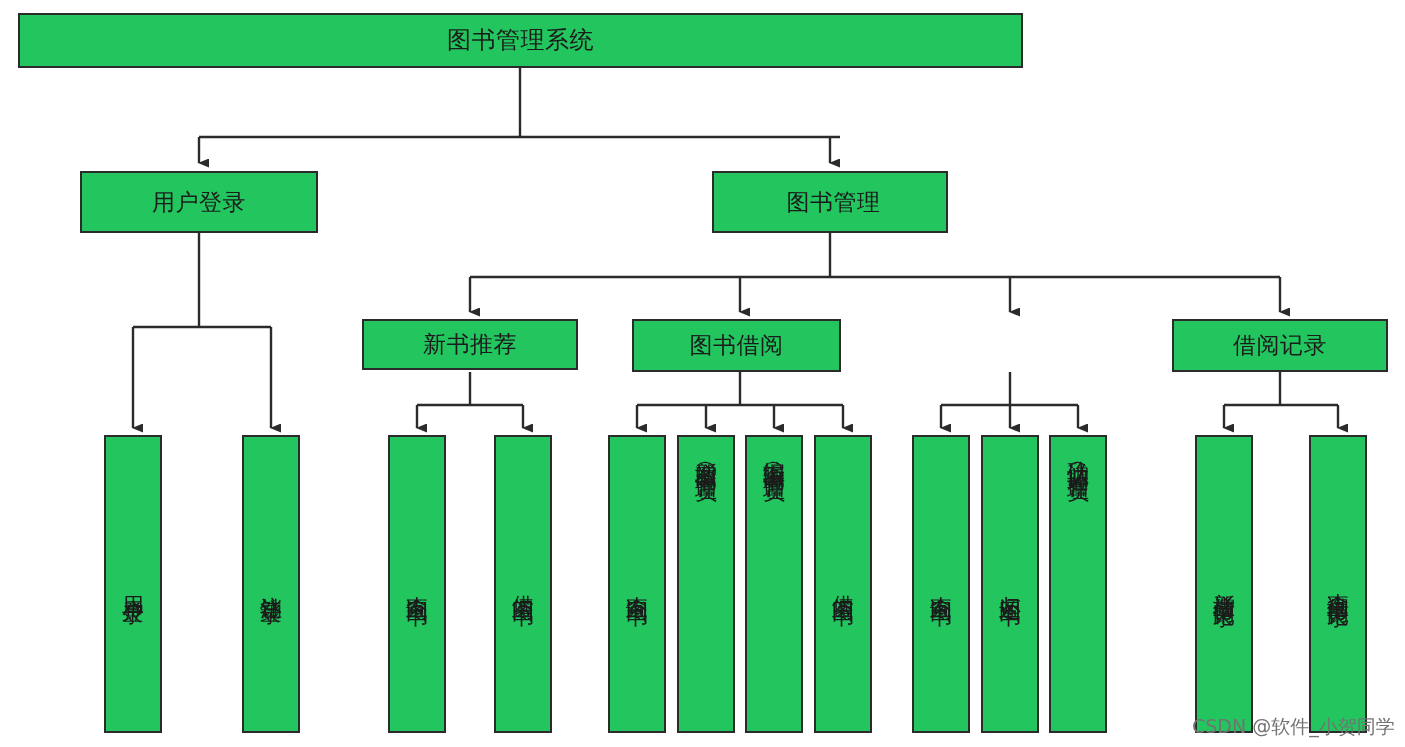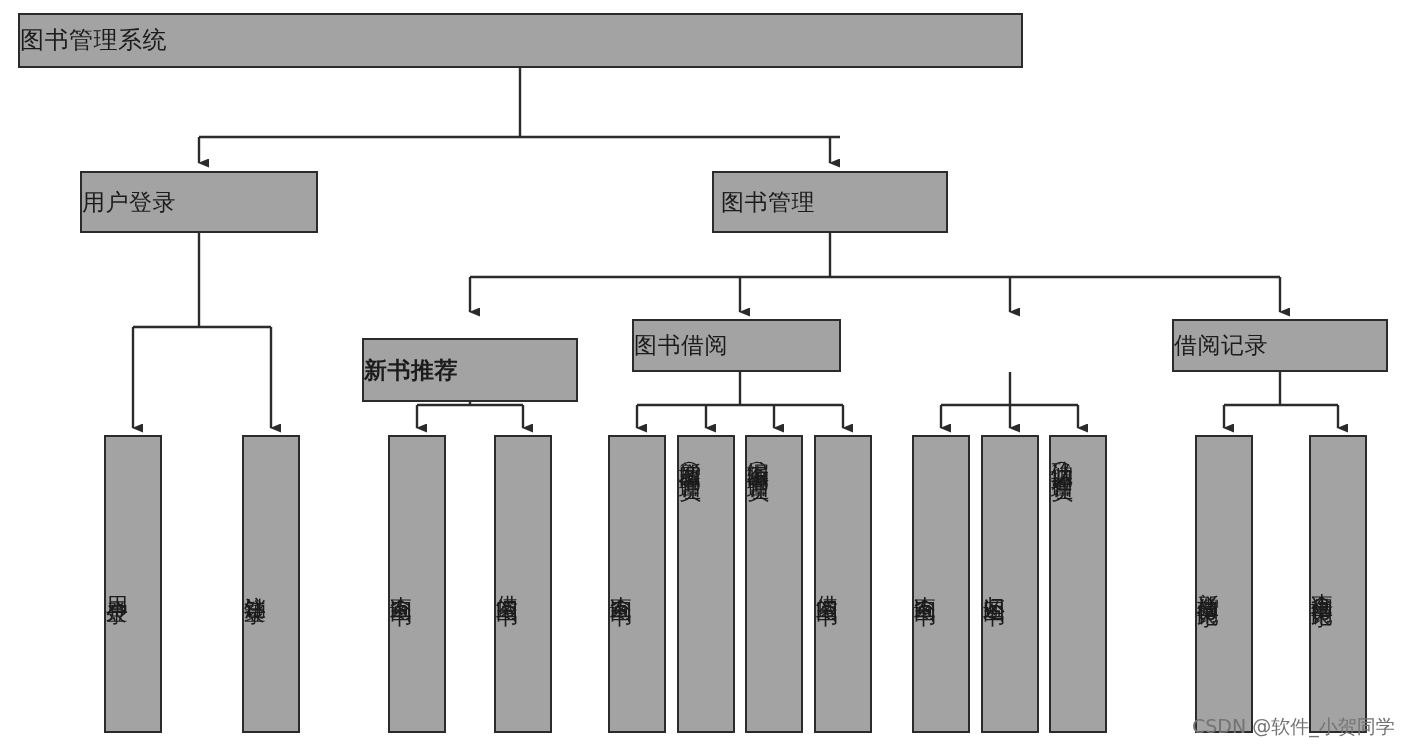--- a/index.html
+++ b/index.html
@@ -22,24 +22,25 @@
     position: absolute;
     left: 0;
     top: 0;
     width: 1405px;
     height: 747px;
     pointer-events: none;
   }
   .node {
     position: absolute;
     box-sizing: border-box;
-    background: #a3a3a3;
+    background: #22c55e;
     border: 2.2px solid #2b2b2b;
     display: flex;
     align-items: center;
+    justify-content: center;
     z-index: 2;
   }
   .node .label {
     color: #1b1b1b;
     line-height: 1.15;
     letter-spacing: 0.5px;
     white-space: pre;
     text-align: center;
   }
   .node.horiz .label {
@@ -134,21 +135,21 @@
     <span class="label">图书管理系统</span>
   </div>
 
   <div class="node horiz" style="left:80px; top:171px; width:238px; height:62px;">
     <span class="label">用户登录</span>
   </div>
   <div class="node horiz" style="left:712px; top:171px; width:236px; height:62px;padding-left:7px;">
     <span class="label">图书管理</span>
   </div>
 
-  <div class="node horiz" style="left:362px; top:338px; width:216px; height:64px;font-weight:bold;">
+  <div class="node horiz" style="left:362px; top:319px; width:216px; height:51px;">
     <span class="label">新书推荐</span>
   </div>
   <div class="node horiz" style="left:632px; top:319px; width:209px; height:53px;">
     <span class="label">图书借阅</span>
   </div>
   <div class="node horiz" style="left:1172px; top:319px; width:216px; height:53px;">
     <span class="label">借阅记录</span>
   </div>
 
   <div class="node vert pad-mid" style="left:104px; top:435px; width:58px; height:298px;">

